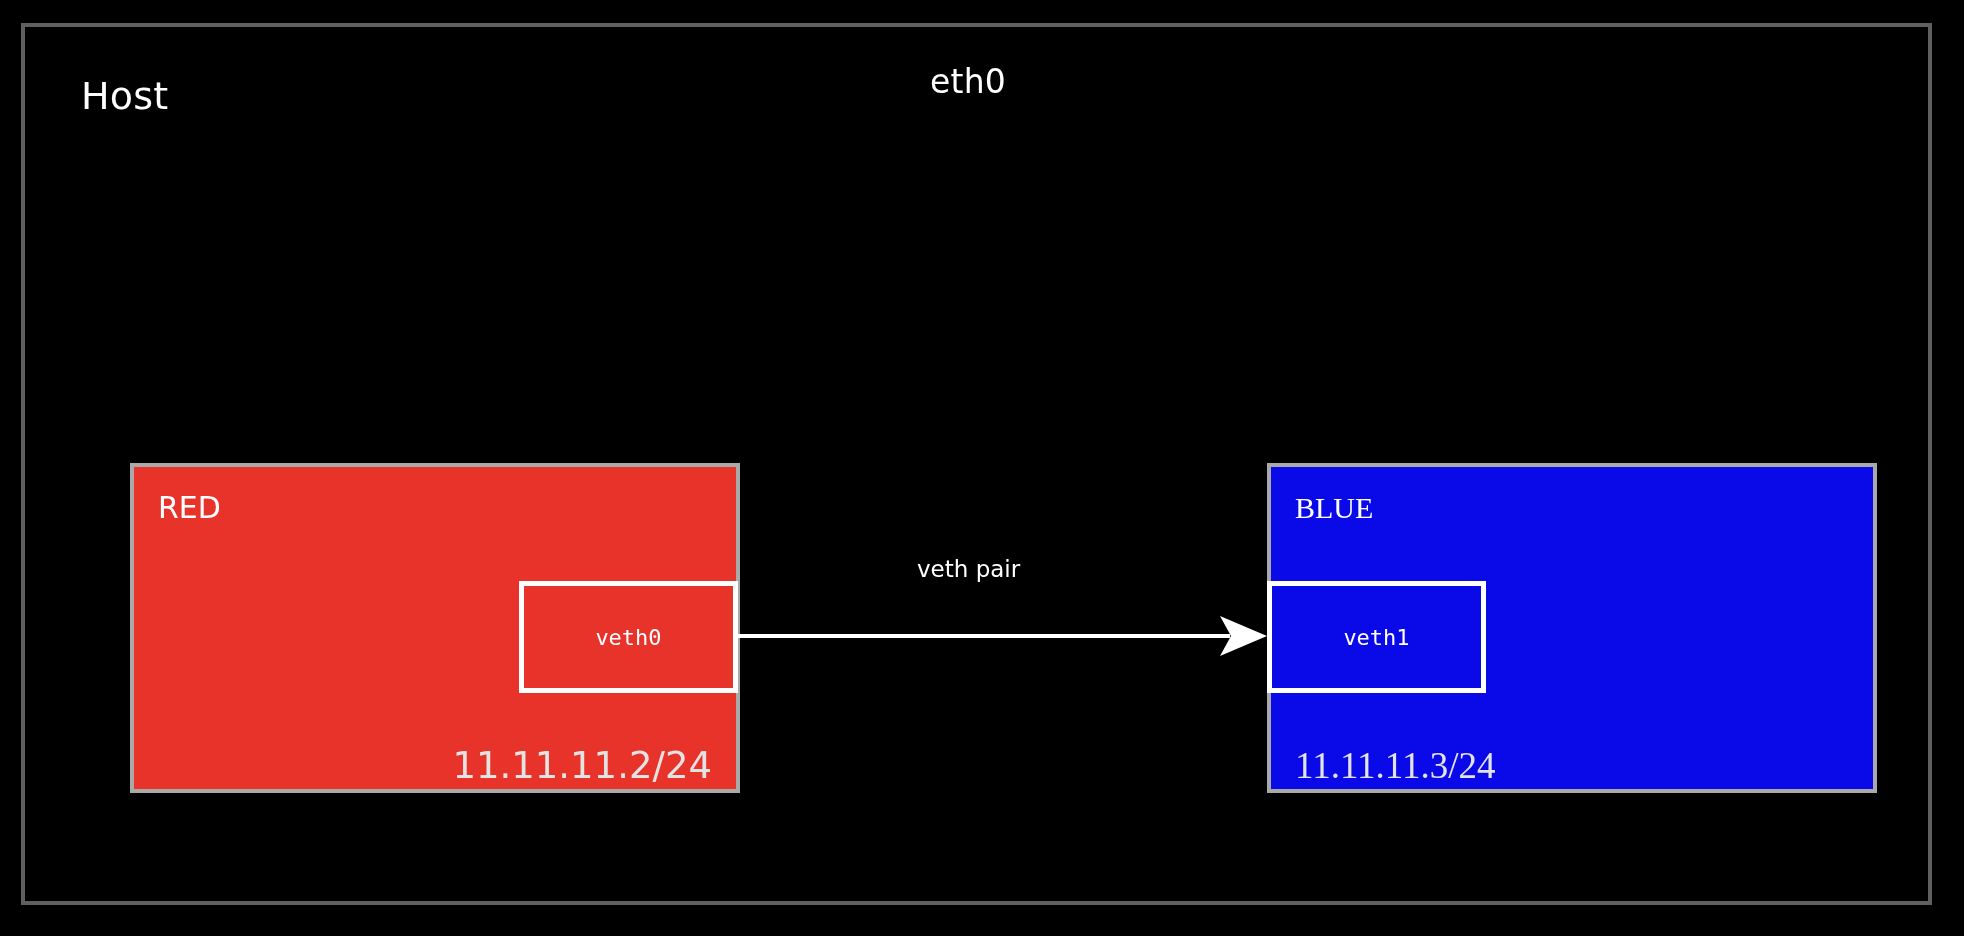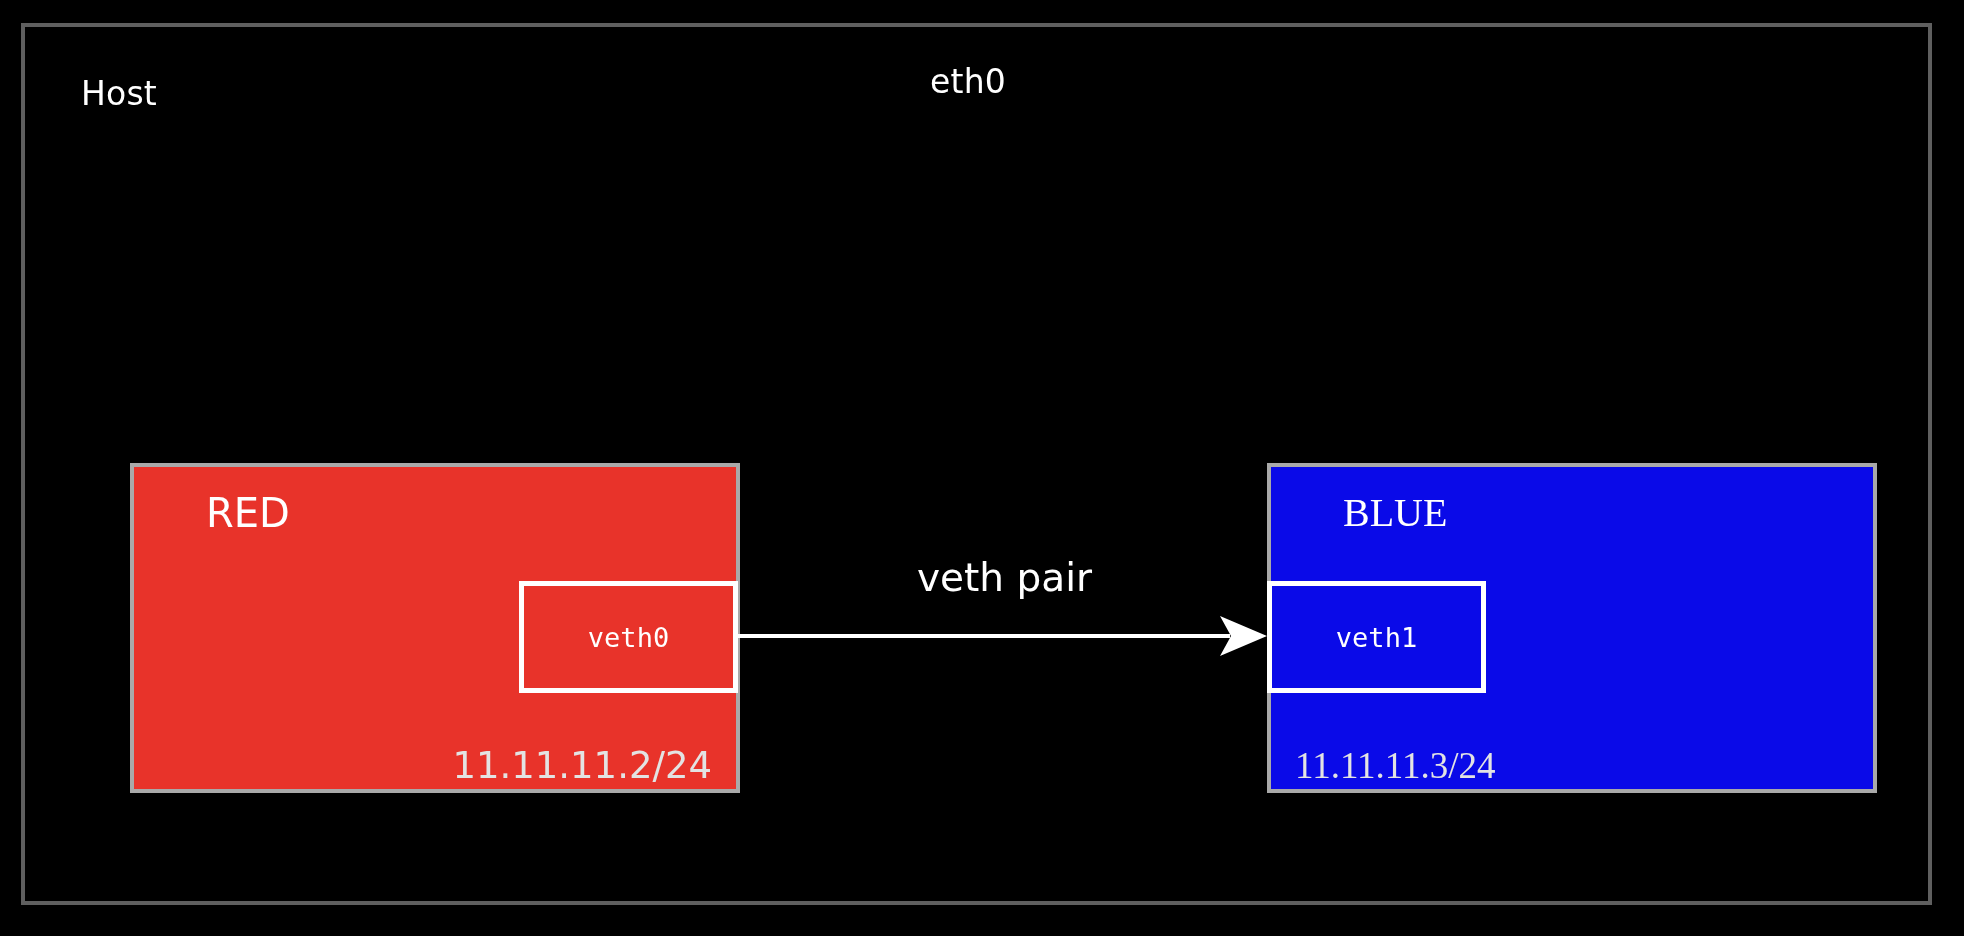--- a/index.html
+++ b/index.html
@@ -34,21 +34,21 @@
     box-sizing: border-box;
     border: 4px solid #5f5f5f;
     background: #000000;
   }
 
   .host-label {
     position: absolute;
     left: 56px;
     top: 50px;
     color: #ffffff;
-    font-size: 33px;
+    font-size: 38px;
     line-height: 1;
     letter-spacing: 0.2px;
     white-space: nowrap;
   }
 
   .eth0-label {
     position: absolute;
     left: 905px;
     top: 38px;
     color: #ffffff;
@@ -78,24 +78,23 @@
     height: 330px;
     background: #0a0ae8;
     font-family: Liberation Serif, serif;
   }
 
   .ns-title {
     position: absolute;
     left: 24px;
     top: 26px;
     color: #ffffff;
-    font-size: 40px;
+    font-size: 30px;
     line-height: 1;
     white-space: nowrap;
-    margin-left: 48px;
   }
 
   .ns-ip {
     position: absolute;
     bottom: 5px;
     color: #e3e3e3;
     font-size: 37px;
     line-height: 1;
     white-space: nowrap;
   }
@@ -104,21 +103,21 @@
 
   
   .veth-box {
     position: absolute;
     box-sizing: border-box;
     border: 5px solid #ffffff;
     display: flex;
     align-items: center;
     justify-content: center;
     color: #ffffff;
-    font-size: 27px;
+    font-size: 22px;
     font-family: "DejaVu Sans Mono", monospace;
     letter-spacing: 0px;
   }
   .veth0 {
     left: 494px;
     top: 554px;
     width: 219px;
     height: 112px;
     background: #e8332a;
   }
@@ -138,21 +137,21 @@
     width: 560px;
     height: 70px;
     overflow: visible;
   }
 
   .veth-pair-label {
     position: absolute;
     left: 892px;
     top: 531px;
     color: #ffffff;
-    font-size: 39px;
+    font-size: 23px;
     line-height: 1;
     white-space: nowrap;
   }
 </style>
 </head>
 <body>
 
 <div id="canvas">
 
   <div class="host-box">

